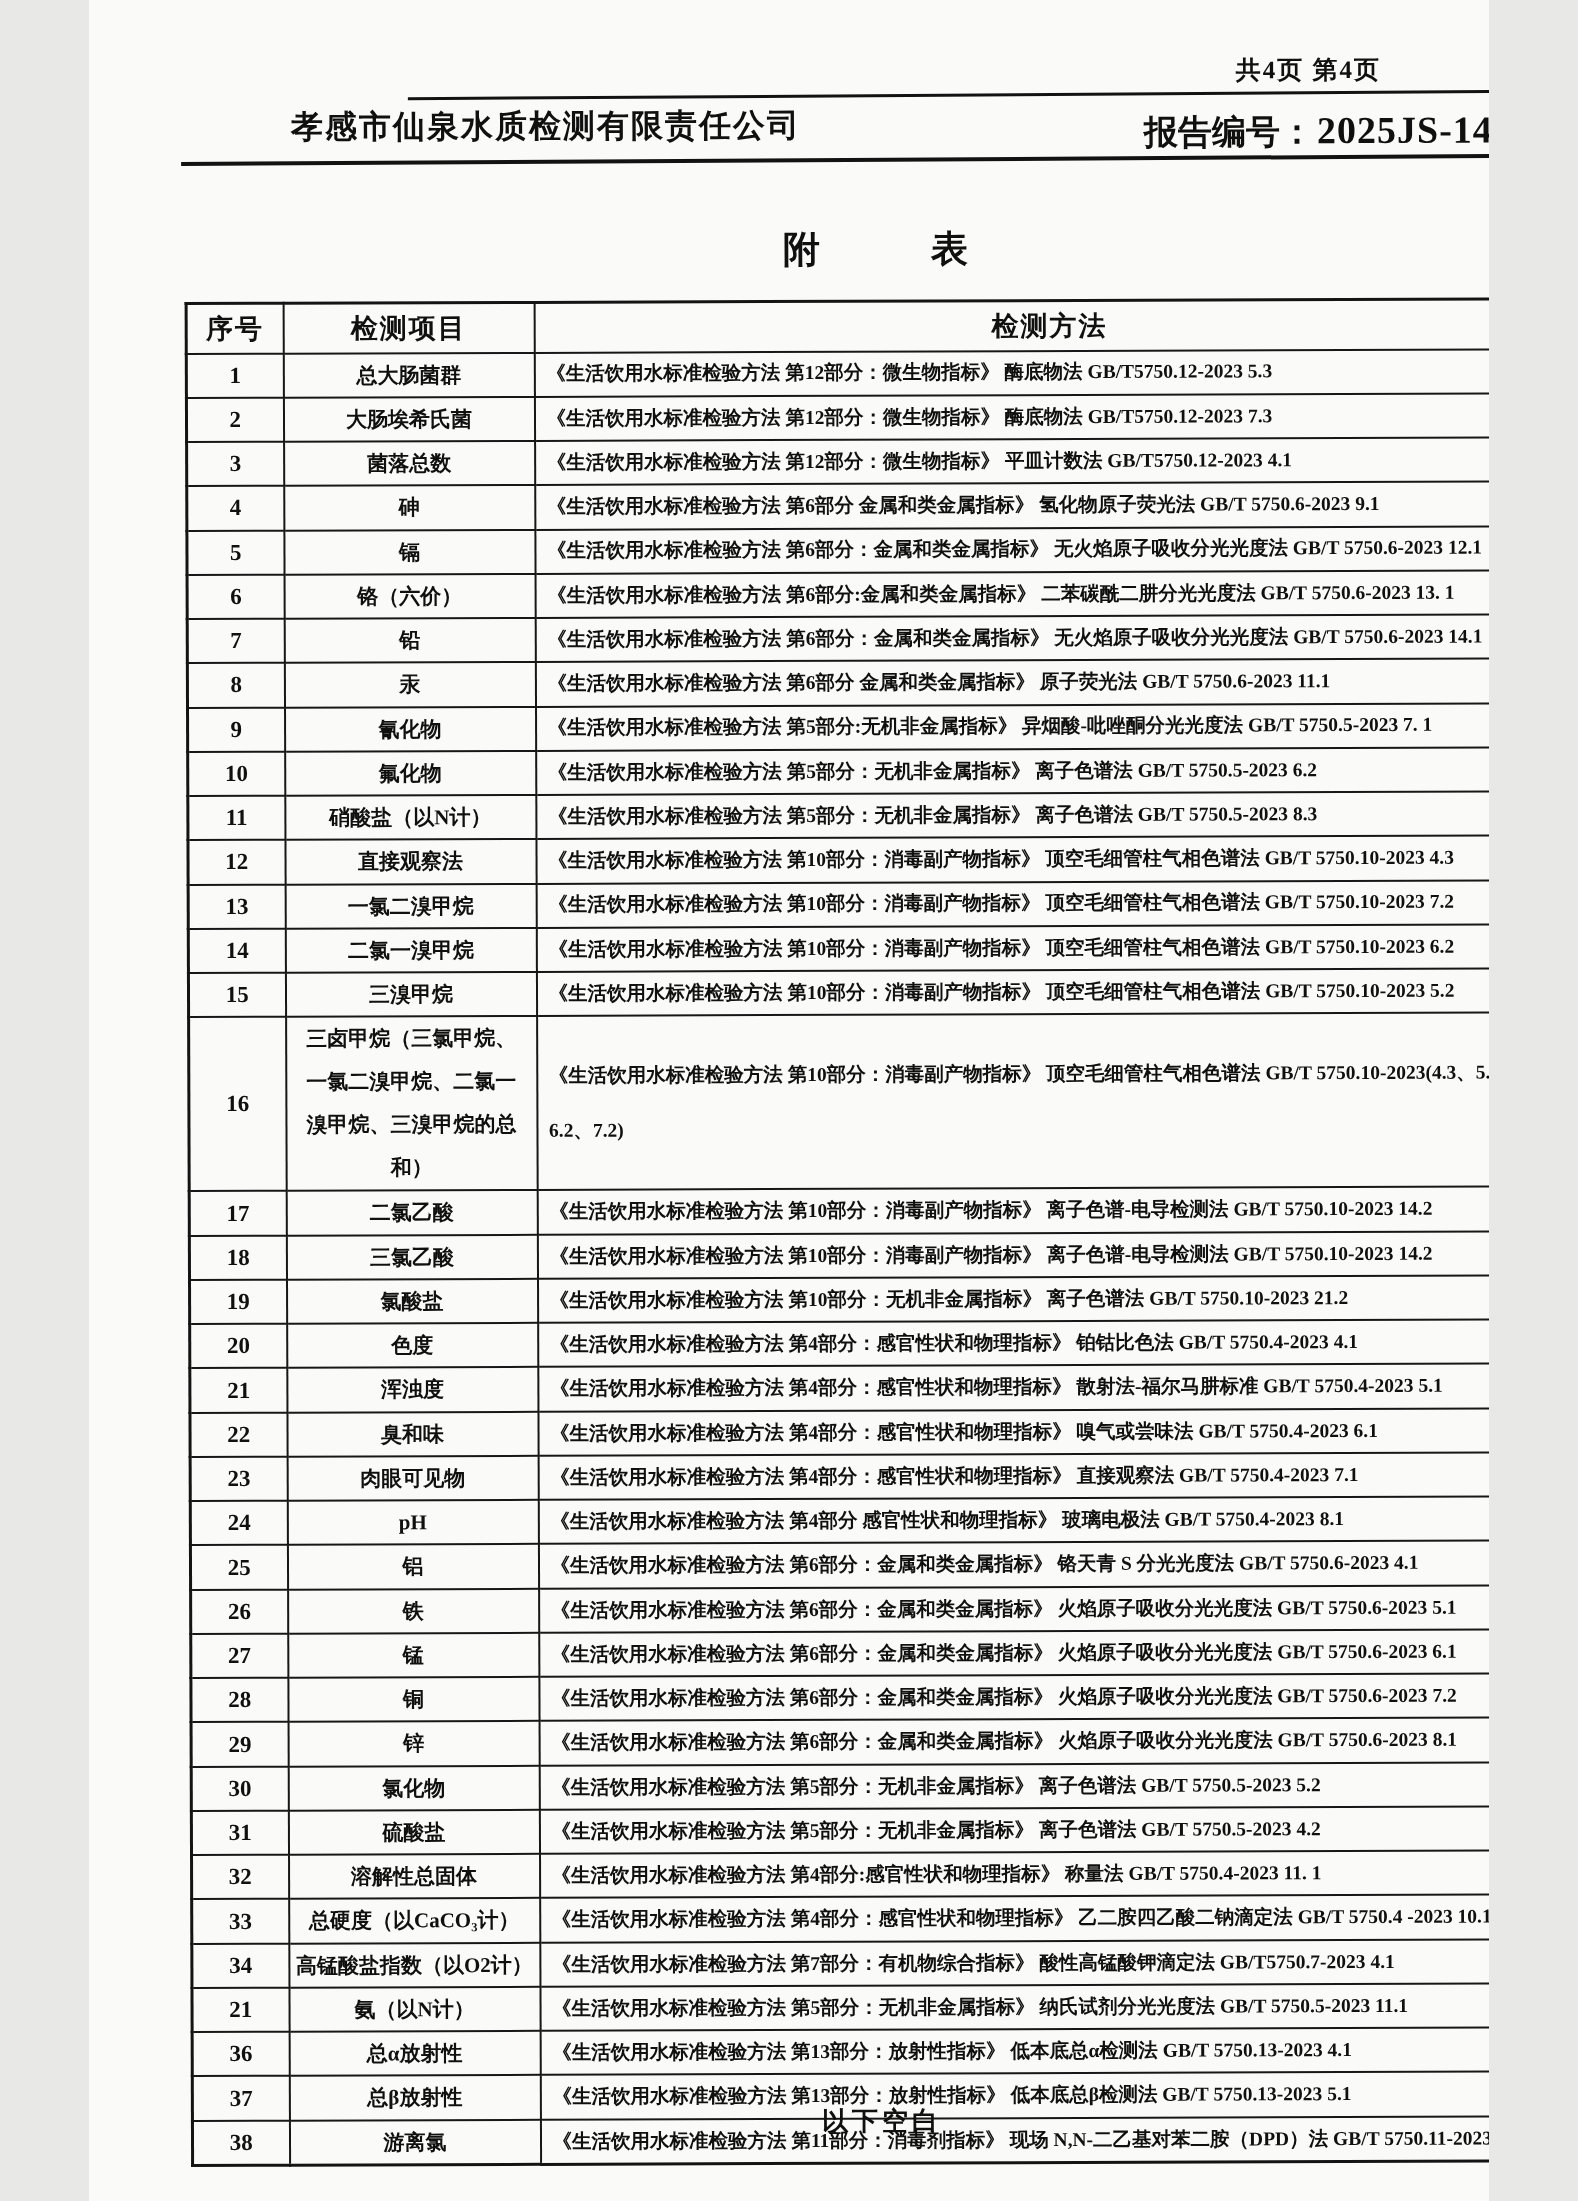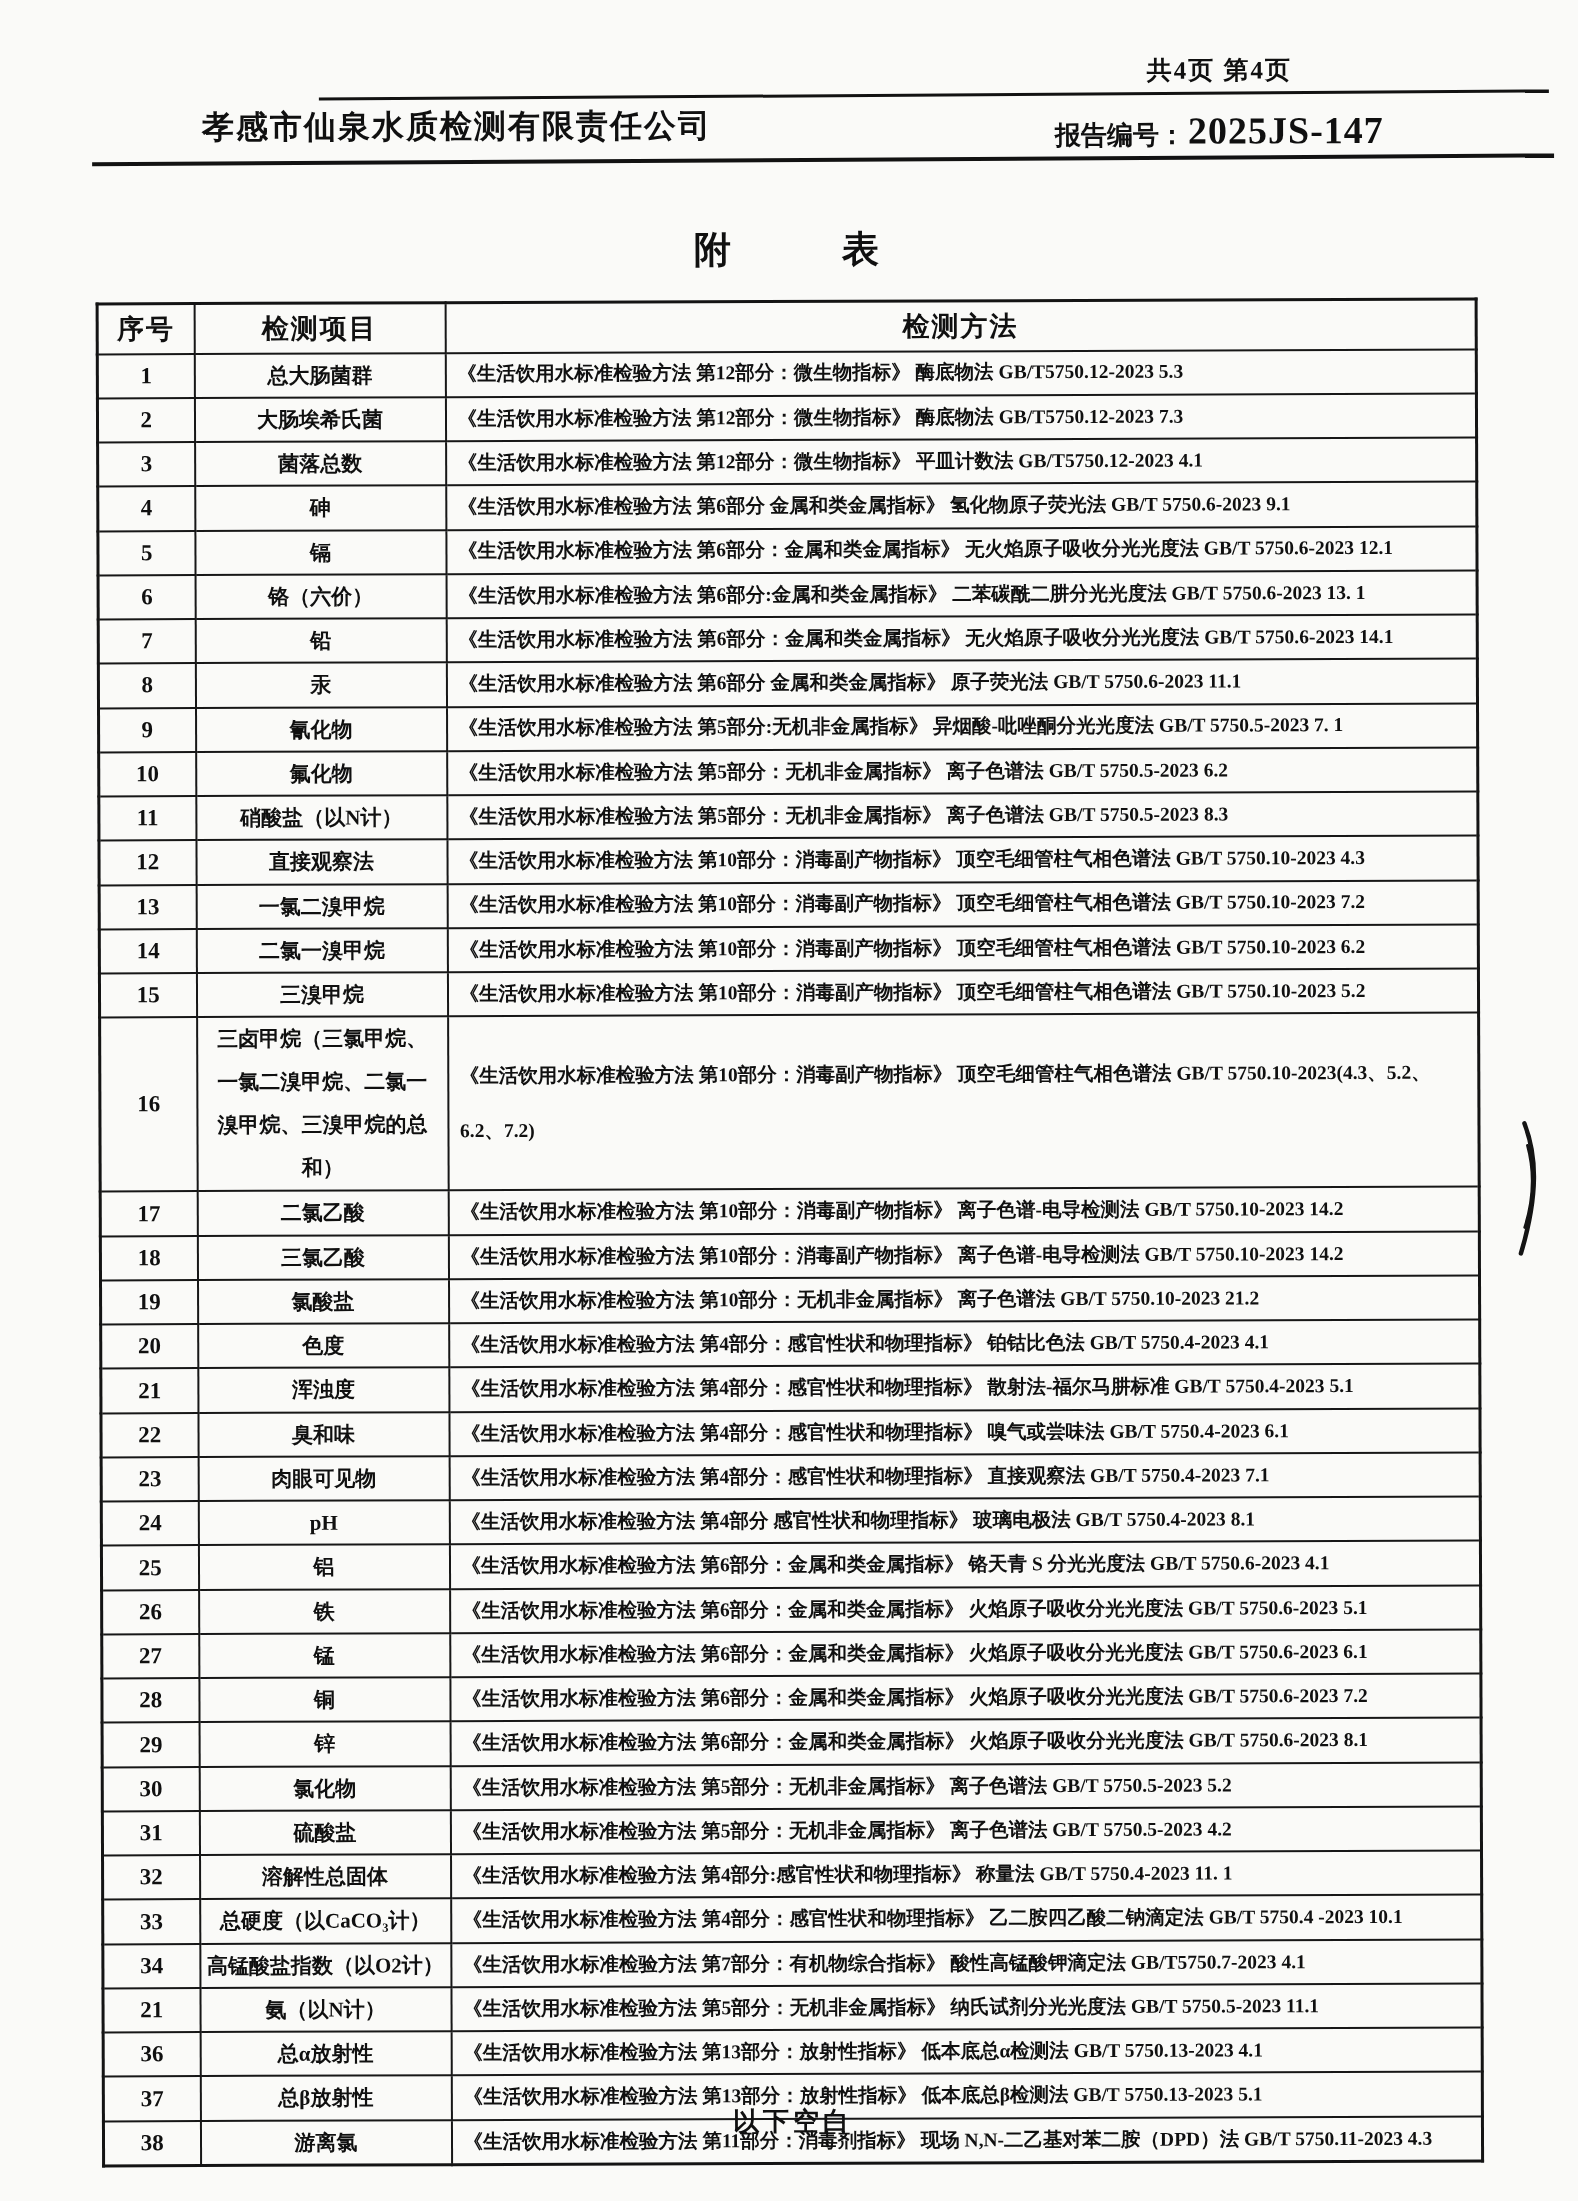--- a/index.html
+++ b/index.html
@@ -1,18 +1,18 @@
 <!DOCTYPE html>
 <html><head>
 <meta charset="utf-8">
 <style>
   html,body{margin:0;padding:0;background:#e8e8e6;}
   .page{
     position:relative;
-    width:1578px;height:2201px;
+    width:1400px;height:2201px;
     margin:0 auto;
     background:#fafaf8;
     overflow:hidden;
     font-family:"Liberation Serif","DejaVu Serif",serif;
     color:#101010;
   }
   .sheet{position:absolute;inset:0;transform:rotate(-0.2deg);transform-origin:50% 45%;}
 
   .page-info{
     position:absolute;top:55px;left:1150px;width:260px;
@@ -25,21 +25,21 @@
   .company{
     position:absolute;top:104px;left:205px;
     font-family:"Liberation Sans","DejaVu Sans",sans-serif;
     font-size:32px;font-weight:700;letter-spacing:2px;white-space:nowrap;
   }
   .report-line{
     position:absolute;top:110px;left:1058px;white-space:nowrap;
   }
   .report-label{
     font-family:"Liberation Sans","DejaVu Sans",sans-serif;
-    font-size:26px;font-weight:700;
+    font-size:34px;font-weight:700;
   }
   .report-number{
     font-size:38px;font-weight:700;letter-spacing:1px;margin-left:3px;text-align:right;
   }
 
   .doc-title{
     position:absolute;top:225px;left:98px;width:1382px;
     text-align:center;font-size:37px;font-weight:700;white-space:pre;
   }
 

